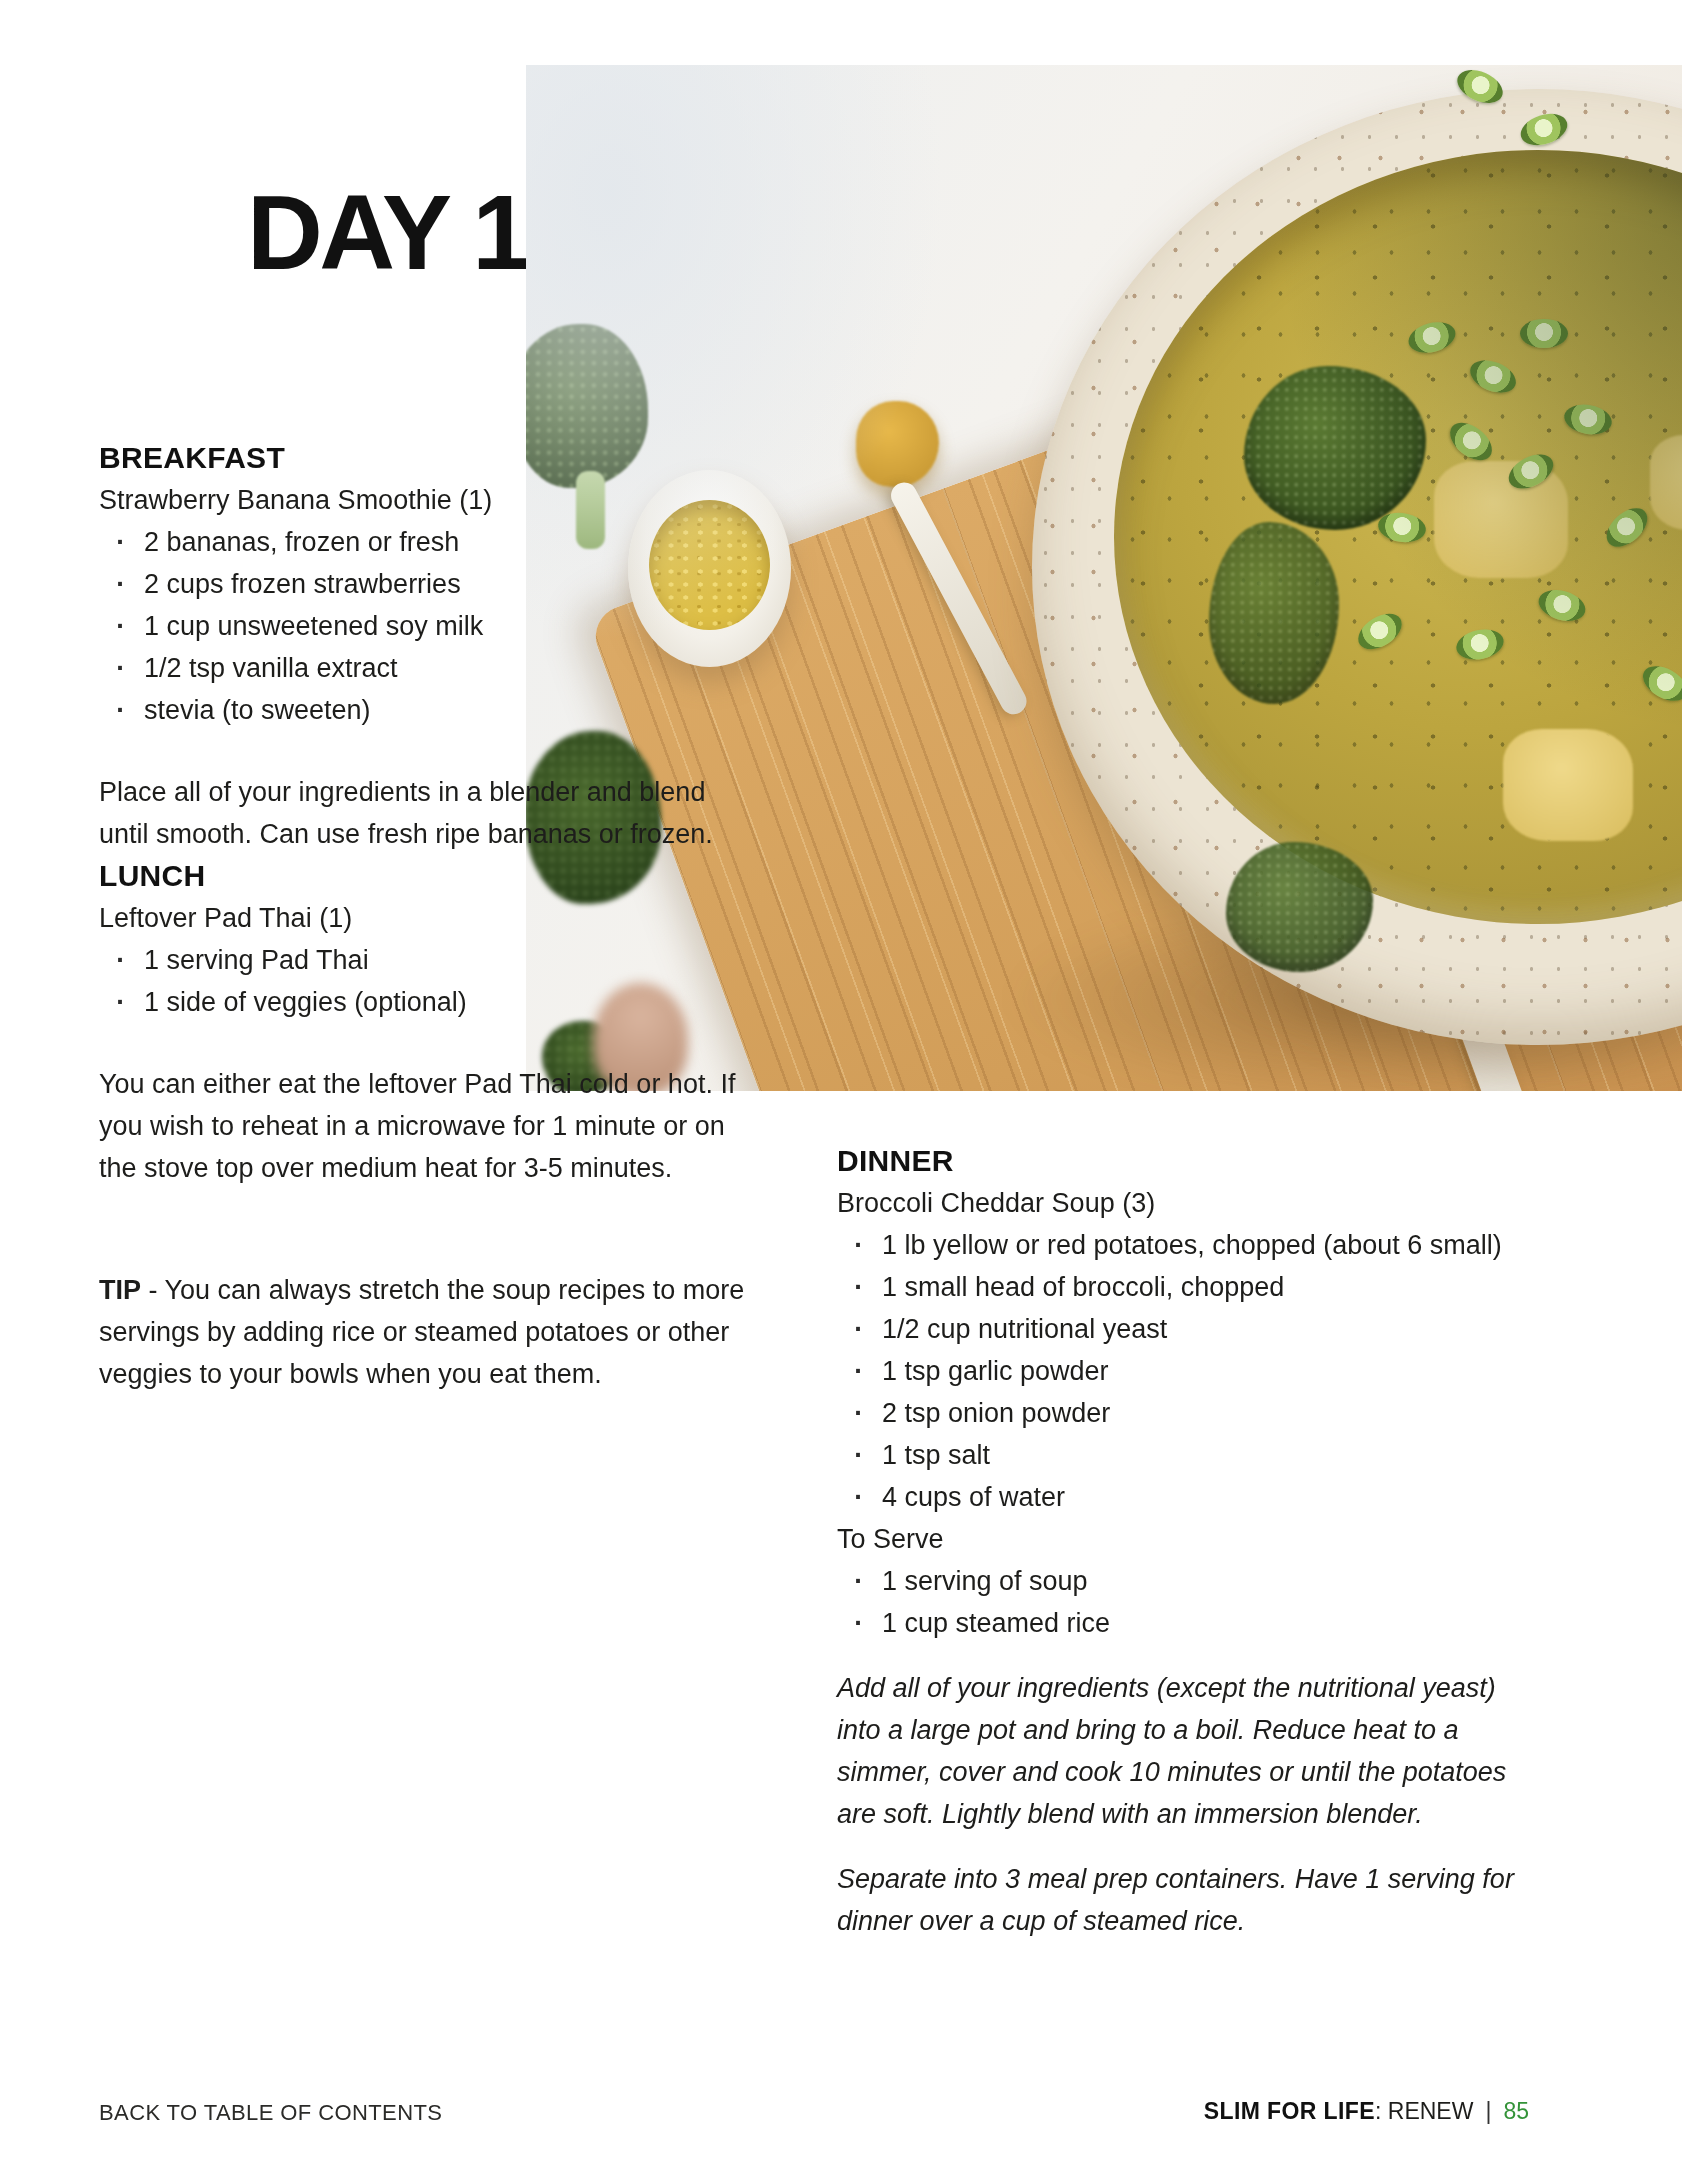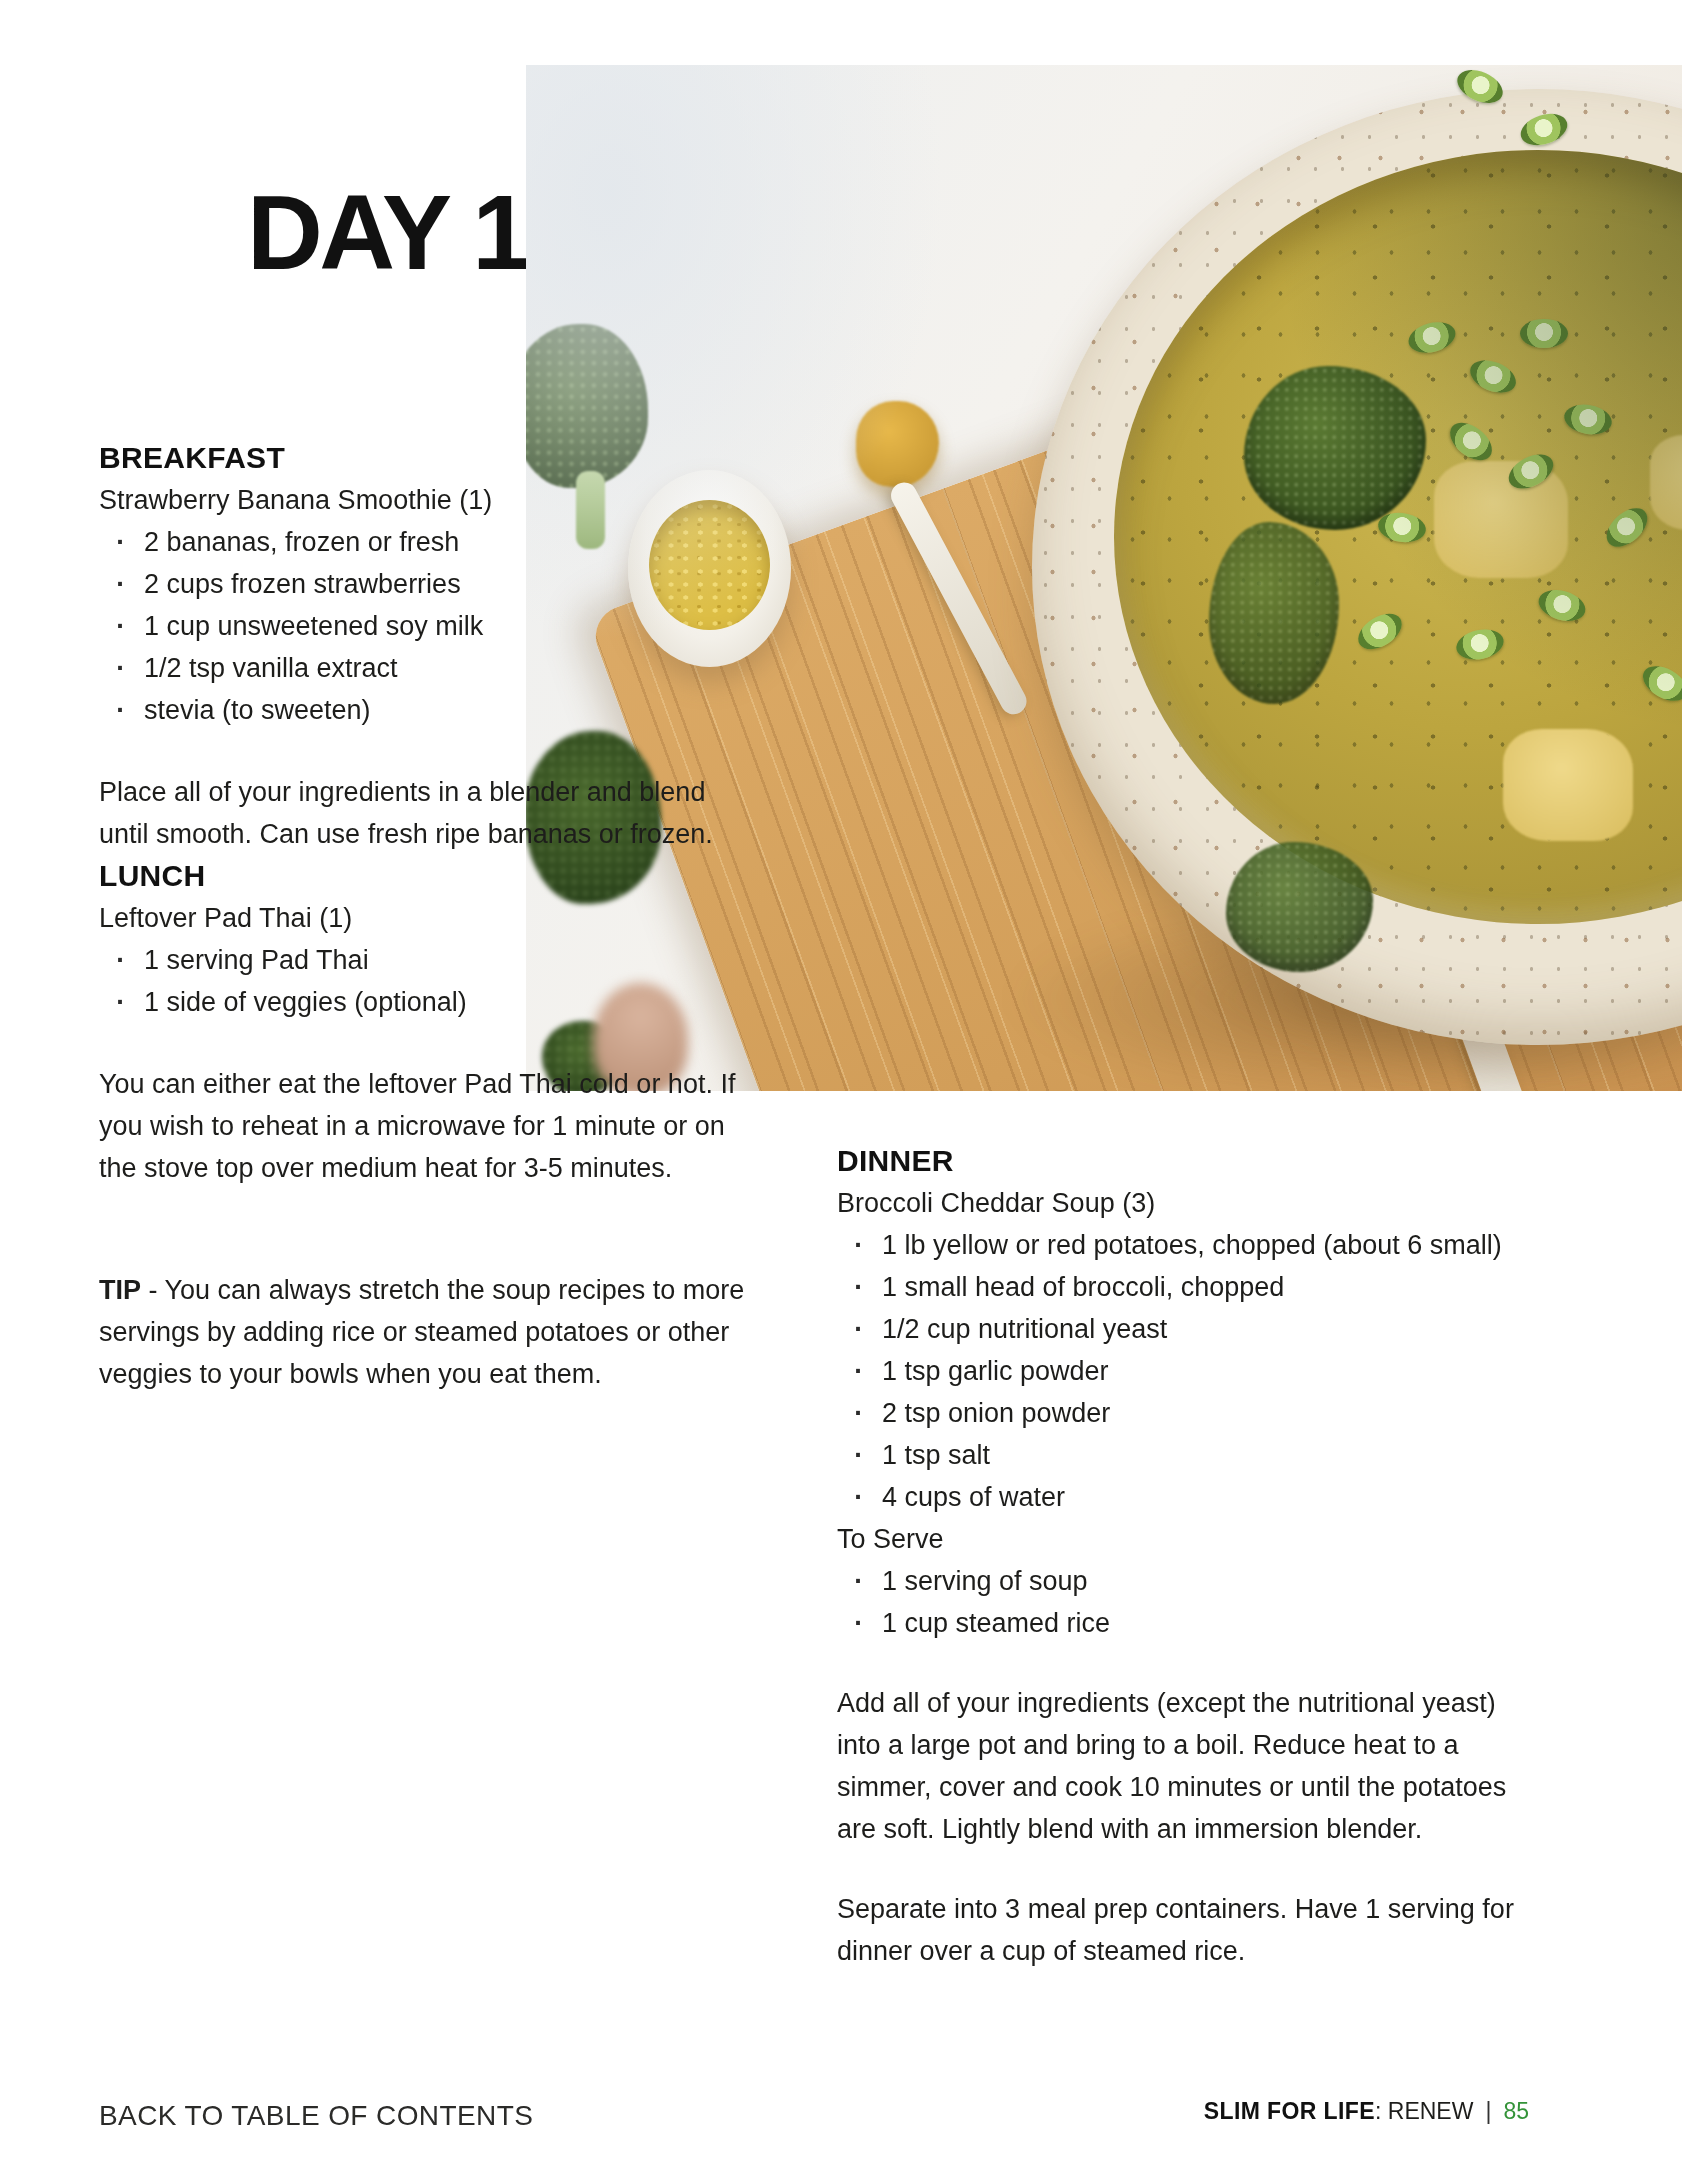--- a/index.html
+++ b/index.html
@@ -12,27 +12,27 @@
   .col{position:absolute;font-size:27px;line-height:42px;}
   .col-left{left:99px;top:437px;width:653px;}
   .col-right{left:837px;top:1140px;width:687px;}
   h2.sec{margin:0;font-size:30px;line-height:42px;font-weight:700;color:#111111;letter-spacing:0.3px;}
   p{margin:0;}
   .recipe-title{margin:0;}
   ul.ing{list-style:none;margin:0;padding:0;}
   ul.ing li{position:relative;padding-left:45px;}
   ul.ing li::before{content:"·";position:absolute;left:17.3px;top:0;font-weight:700;color:#2a2a2a;}
   .para{margin-top:40px;}
-  .para-tight{margin-top:38px;}
+  .para-tight{margin-top:23px;font-style:italic;}
   .sec-gap{margin-top:40px;}
   .tip-gap{margin-top:80px;}
   .b{font-weight:700;}
 
   
-  .footer-left{position:absolute;left:99px;top:2100px;font-size:28px;letter-spacing:0.4px;
+  .footer-left{position:absolute;left:99px;top:2100px;font-size:22px;letter-spacing:0.4px;
                color:#2b2b29;text-decoration:none;}
   .footer-right{position:absolute;right:154px;top:2098px;font-size:23px;color:#1d1d1b;
                 white-space:nowrap;}
   .footer-right .brand{font-weight:800;letter-spacing:0.4px;color:#111111;}
   .footer-right .pipe{margin:0 12px;color:#333333;font-weight:300;}
   .footer-right .pagenum{color:#349339;}
 
   
   .photo{position:absolute;left:526px;top:65px;width:1157px;height:1026px;overflow:hidden;
          background:linear-gradient(120deg,#edeff0 0%,#f4f2ee 38%,#f1ece4 72%,#efe7dd 100%);}

